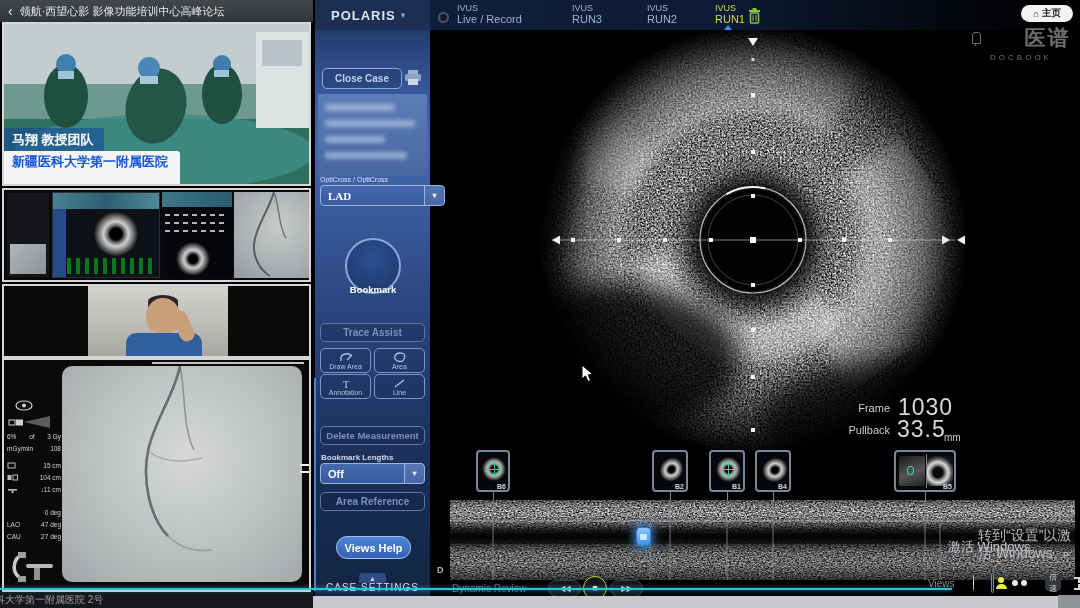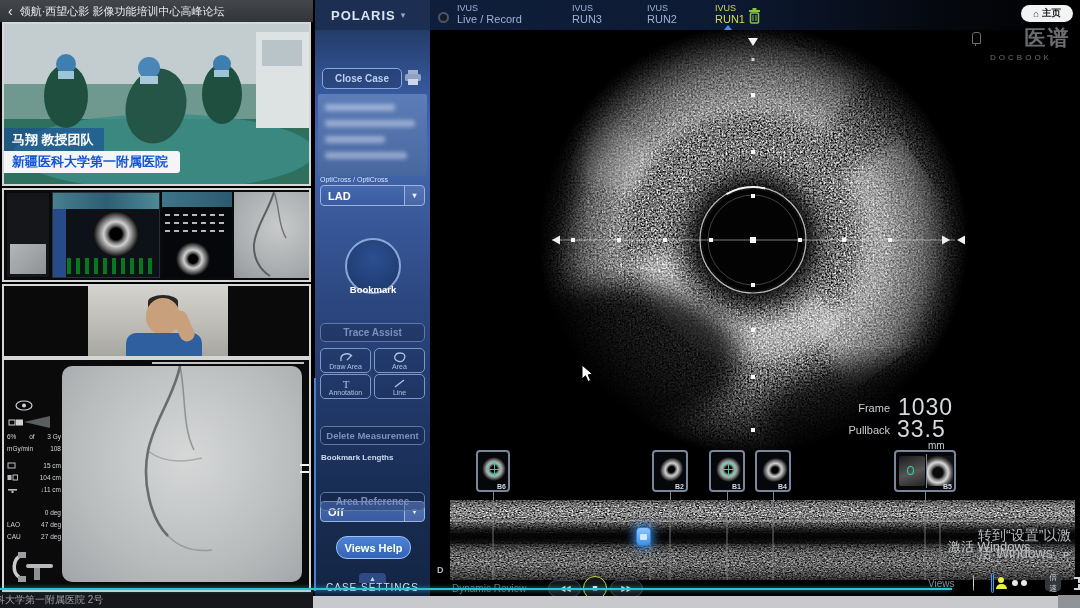--- a/index.html
+++ b/index.html
@@ -17,21 +17,21 @@
   #v3{top:284px;height:74px;}
   #v4{top:358px;height:234px;}
   #ticker{left:0;top:592px;width:313px;height:16px;background:#17181b;color:#9aa0a6;font-size:10px;
           line-height:16px;white-space:nowrap;overflow:hidden;z-index:6;}
   #ticker span{margin-left:-5px;}
 
   
   .ov1{left:0;top:104px;height:23px;background:rgba(21,72,153,0.58);color:#fff;font-weight:bold;
        font-size:13px;line-height:23px;padding:0 10px 0 8px;}
   .ov2{left:0;top:127px;height:22px;background:#f3f5f7;color:#1456d8;font-weight:bold;
-       font-size:13px;line-height:22px;padding:0 12px 0 8px;border-radius:0 3px 3px 0;}
+       font-size:13px;line-height:22px;padding:0 12px 14px 8px;border-radius:0 3px 3px 0;}
 
   
   .v2a{left:3px;top:3px;width:42px;height:84px;background:#141619;}
   .v2a .thumb{position:absolute;left:3px;bottom:3px;width:36px;height:30px;background:linear-gradient(135deg,#b3b6b8,#8f9294);}
   .v2b{left:48px;top:2px;width:108px;height:86px;background:#0d1118;border:1px solid #2a3038;box-sizing:border-box;}
   .v2b .or{position:absolute;left:0;top:0;width:100%;height:16px;background:linear-gradient(90deg,#47808f,#2e5e74,#4e8a96);}
   .v2b .menu{position:absolute;left:0;top:16px;width:13px;height:68px;background:#274b88;}
   .v2b .ecg{position:absolute;left:14px;bottom:3px;width:90px;height:16px;
             background:repeating-linear-gradient(90deg,#0c2,#0c2 4px,transparent 4px,transparent 9px);opacity:.55;}
   .v2c{left:158px;top:2px;width:70px;height:86px;background:#05070a;}
@@ -309,21 +309,21 @@
       <rect x="1" y="4" width="16" height="7" rx="1.5" fill="#8fa2c4"></rect>
       <rect x="4" y="9" width="10" height="6" fill="#cdd8ec"></rect>
     </svg>
     <div class="blurblock abs">
       <div class="blurline" style="top:10px;width:70px;"></div>
       <div class="blurline" style="top:26px;width:90px;"></div>
       <div class="blurline" style="top:42px;width:60px;"></div>
       <div class="blurline" style="top:58px;width:82px;"></div>
     </div>
     <div class="note abs">OptiCross / OptiCross</div>
-    <div class="sel" style="left:5px;top:155px;width:105px;">
+    <div class="sel" style="left:5px;top:155px;width:125px;font-family:Liberation Serif, serif;">
       <span class="lbl">LAD</span>
       <span class="arr">▾</span>
     </div>
     <div id="bkcircle" class="abs">
       <div class="rib"></div>
       <div class="t">Bookmark</div>
     </div>
     <div class="pbtn dis" style="left:5px;top:293px;width:105px;height:19px;">Trace Assist</div>
 
     <div class="toolbtn" style="left:5px;top:318px;">
@@ -347,21 +347,21 @@
     </div>
     <div class="toolbtn" style="left:59px;top:344px;">
       <svg width="13" height="11" viewBox="0 0 13 11">
         <path d="M2 9 L11 2" stroke="#aec1e4" stroke-width="1.4"></path>
       </svg>
       <span class="tl">Line</span>
     </div>
 
     <div class="pbtn dis" style="left:5px;top:396px;width:105px;height:19px;font-size:9.5px;">Delete Measurement</div>
     <div class="smalllab abs" style="left:6px;top:423px;">Bookmark Lengths</div>
-    <div class="sel" style="left:5px;top:433px;width:105px;margin-top:38px;">
+    <div class="sel" style="left:5px;top:433px;width:105px;">
       <span class="lbl">Off</span>
       <span class="arr">▾</span>
     </div>
     <div class="pbtn dis" style="left:5px;top:462px;width:105px;height:19px;">Area Reference</div>
     <div id="videohelp" class="abs">Views Help</div>
     <div id="collapsetab" class="abs">▲</div>
     <div id="casesettings" class="abs">CASE SETTINGS</div>
   </div>
   <div id="blueline" class="abs"></div>
 
@@ -465,21 +465,21 @@
         <rect x="321" y="298" width="4" height="4"></rect>
           <rect x="321" y="345" width="4" height="4"></rect>
         <rect x="321" y="398" width="4" height="4"></rect>
       </g>
     </svg>
 
     <div class="fr-lab" style="left:400px;top:372px;">Frame</div>
     <div class="fr-val" style="left:468px;top:364px;">1030</div>
     <div class="fr-lab" style="left:400px;top:394px;">Pullback</div>
     <div class="fr-val" style="left:467px;top:386px;">33.5</div>
-    <div class="fr-unit" style="left:498px;top:402px;margin-top:8px;">mm</div>
+    <div class="fr-unit" style="left:514px;top:402px;">mm</div>
 
     <div class="bthumb" style="left:46px;width:34px;">
       <div class="dn donut" style="left:4px;top:5px;width:24px;height:24px;"></div>
       <div class="gring" style="left:9px;top:10px;width:14px;height:14px;"></div>
       <div class="gspoke" style="left:15.5px;top:10px;width:1px;height:14px;"></div>
       <div class="gspoke" style="left:9px;top:16.5px;width:14px;height:1px;"></div>
       <span class="id">B6</span>
     </div>
     <div class="bthumb" style="left:222px;width:36px;">
       <div class="dn donut" style="left:5px;top:5px;width:25px;height:25px;transform:rotate(40deg) scaleX(.9);"></div>

